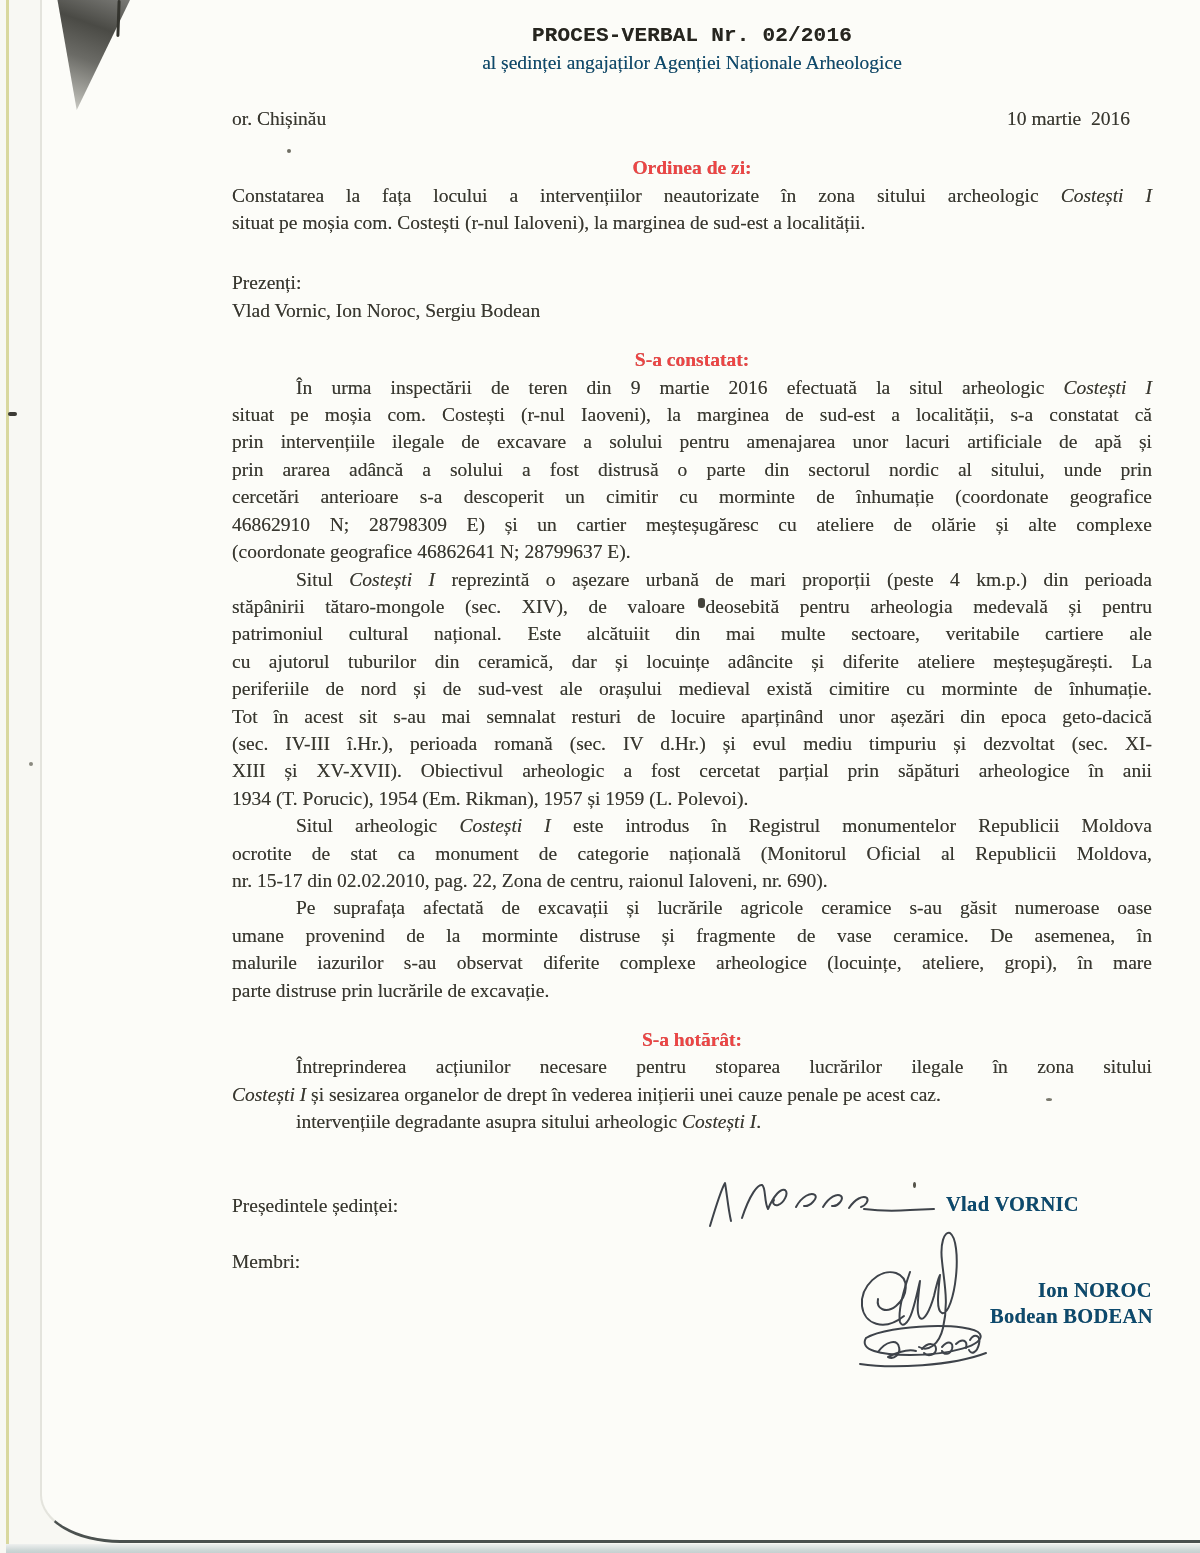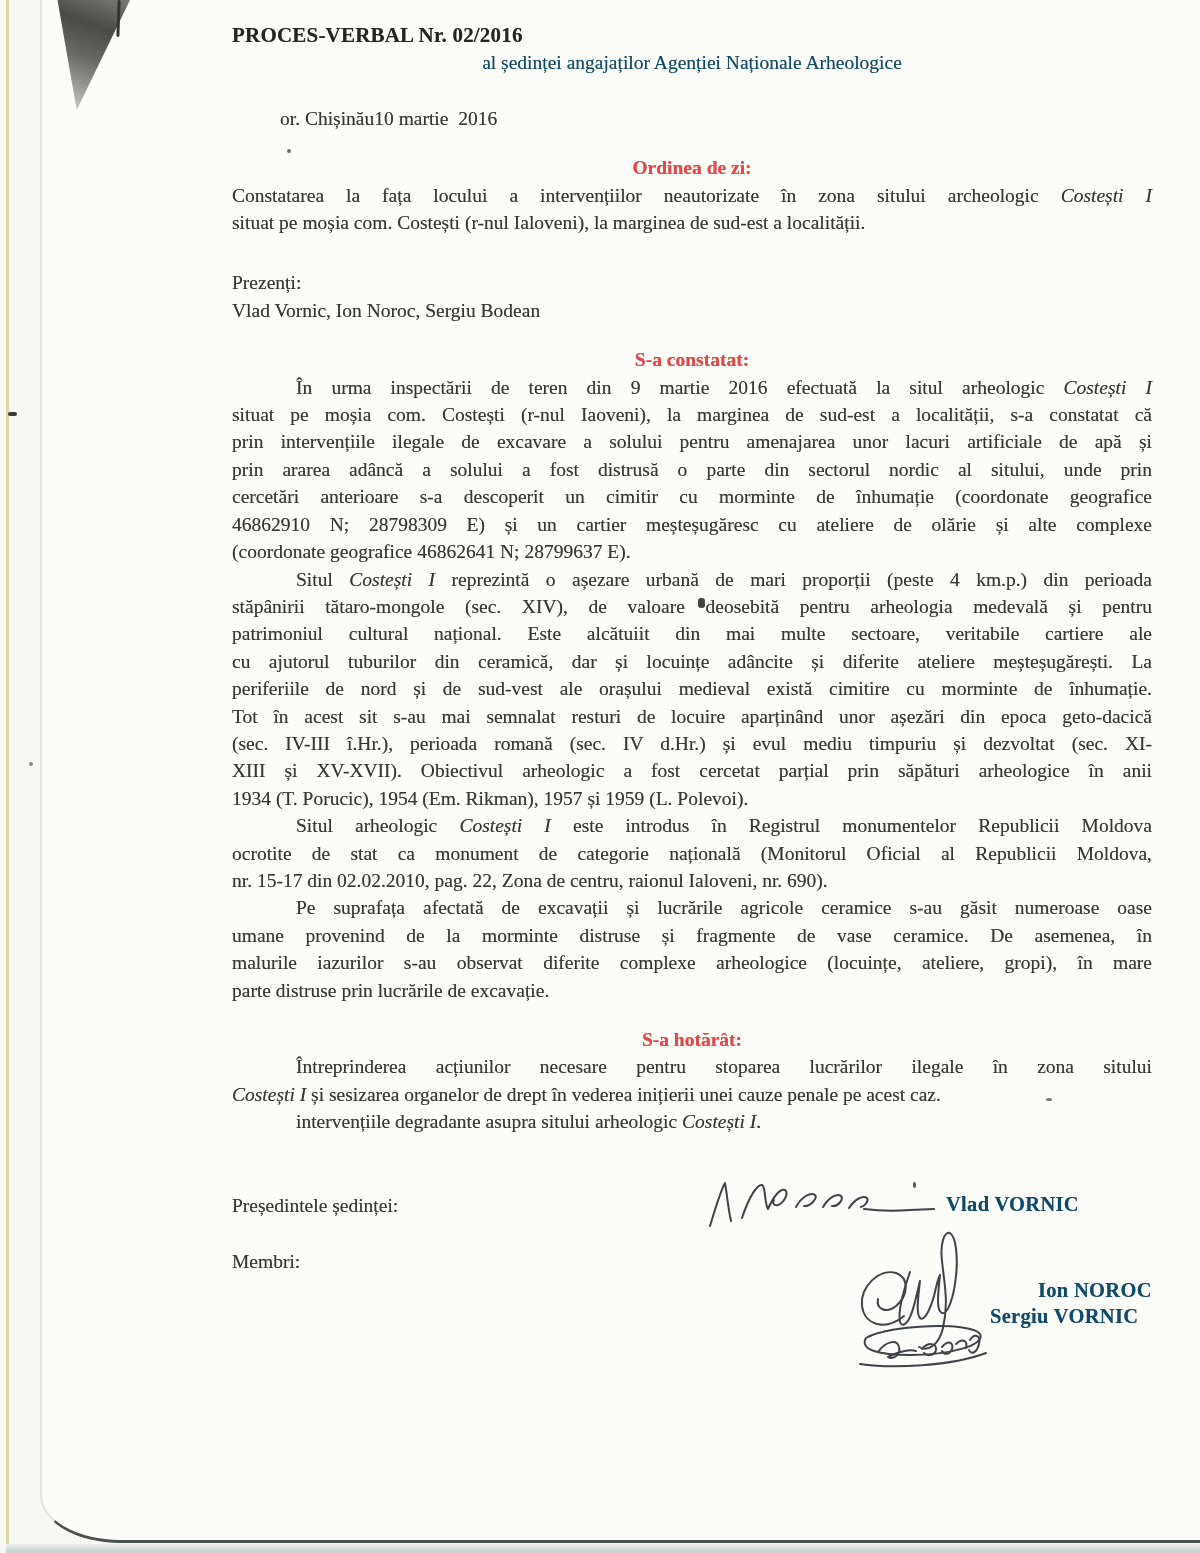--- a/index.html
+++ b/index.html
@@ -33,23 +33,23 @@
   .speck.s4{left:698px;top:598px;width:7px;height:10px;border-radius:3px;background:#45443c;}
   .speck.s5{left:913px;top:1182px;width:3px;height:6px;background:#55544b;}
   .speck.s6{left:1046px;top:1098px;width:6px;height:3px;background:#7a796e;}
 
   
   .doc{
     position:absolute;left:232px;top:22px;width:920px;
     font-size:19.5px;line-height:27.4px;
     text-shadow:0 0 .5px rgba(55,54,47,.55);
   }
-  .doc-title{font-weight:bold;font-size:21px;color:#26251f;letter-spacing:.2px;}
+  .doc-title{font-weight:bold;font-size:21px;text-align:center;color:#26251f;letter-spacing:.2px;font-family:Liberation Mono, monospace;}
   .doc-subtitle{font-size:19.5px;text-align:center;color:#0c4a6e;}
-  .meta-row{display:flex;margin-top:28px;margin-left:48px;}
+  .meta-row{display:flex;justify-content:space-between;margin-top:28px;}
   .meta-date{padding-right:22px;white-space:pre;}
   .blk-heading{font-weight:bold;text-align:center;color:#ef4444;margin-top:22px;}
   .blk-lines{margin-top:33px;}
   .blk-para{margin:0;}
   .jline{text-align:justify;text-align-last:justify;}
   .jline.last{text-align:last;text-align-last:left;}
   .indent .jline:first-child{text-indent:64px;}
   .it{font-style:italic;}
 
   
@@ -160,15 +160,15 @@
       <path d="M60,56 C53,76 48,96 50,106 C52,112 58,108 62,96 C66,84 68,73 70,65 C68,82 66,98 70,102 C74,106 80,94 84,80 C86,71 88,63 90,59 C88,77 86,95 92,97 C98,99 104,80 106,60 C108,40 106,21 100,17 C94,15 90,28 92,45 C94,66 99,86 93,112 C89,129 78,136 69,131"></path>
       <path d="M16,122 C40,108 122,106 130,118 C136,129 100,139 60,139 C30,139 9,134 16,122"></path>
       <path d="M28,136 C36,125 47,123 49,131 C51,138 44,144 38,141 C46,137 58,133 66,135"></path>
       <path d="M72,133 C78,126 86,127 86,133 C86,139 78,141 74,137"></path>
       <path d="M92,131 C98,124 104,126 102,133 C100,139 94,139 92,135"></path>
       <path d="M106,128 C112,122 118,124 116,132"></path>
       <path d="M120,124 C124,117 131,119 129,128 C127,137 121,139 119,134"></path>
       <path d="M10,148 C42,153 102,150 136,137"></path>
     </svg>
     <div class="sig-name noroc">Ion NOROC</div>
-    <div class="sig-name bodean">Sergiu VORNIC</div>
+    <div class="sig-name bodean">Bodean BODEAN</div>
   </div>
 </div>
 
 </body></html>

